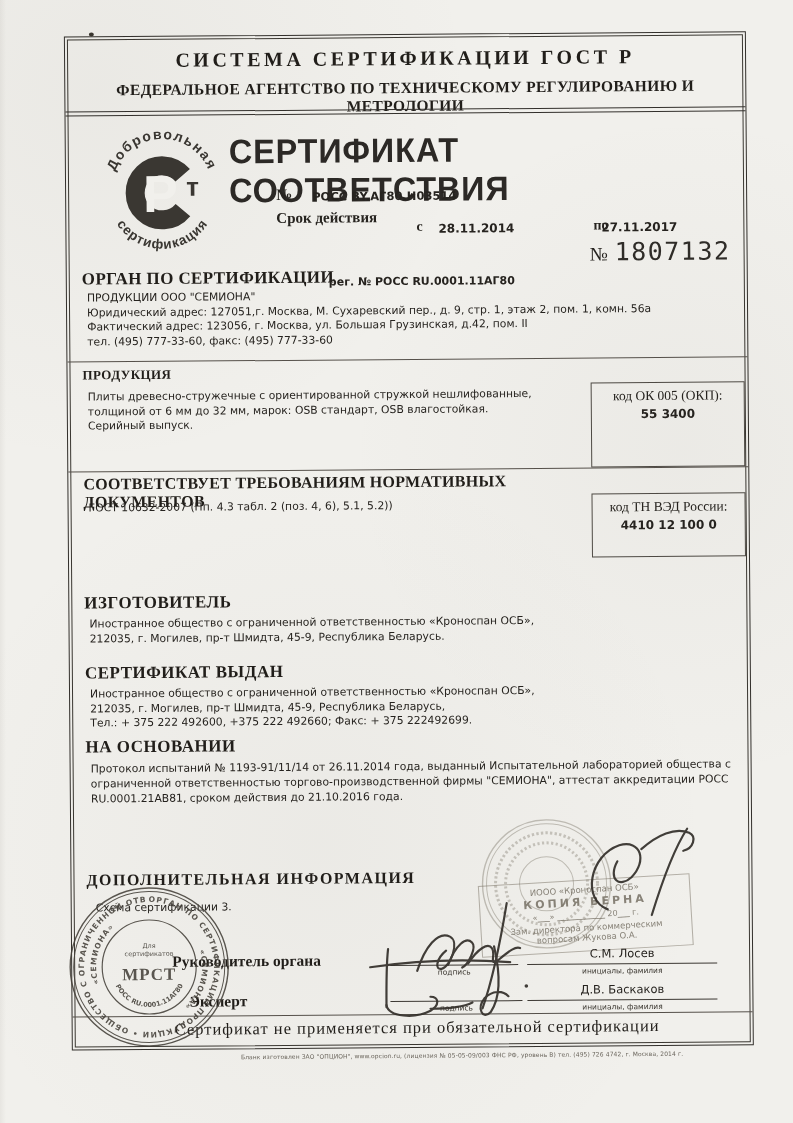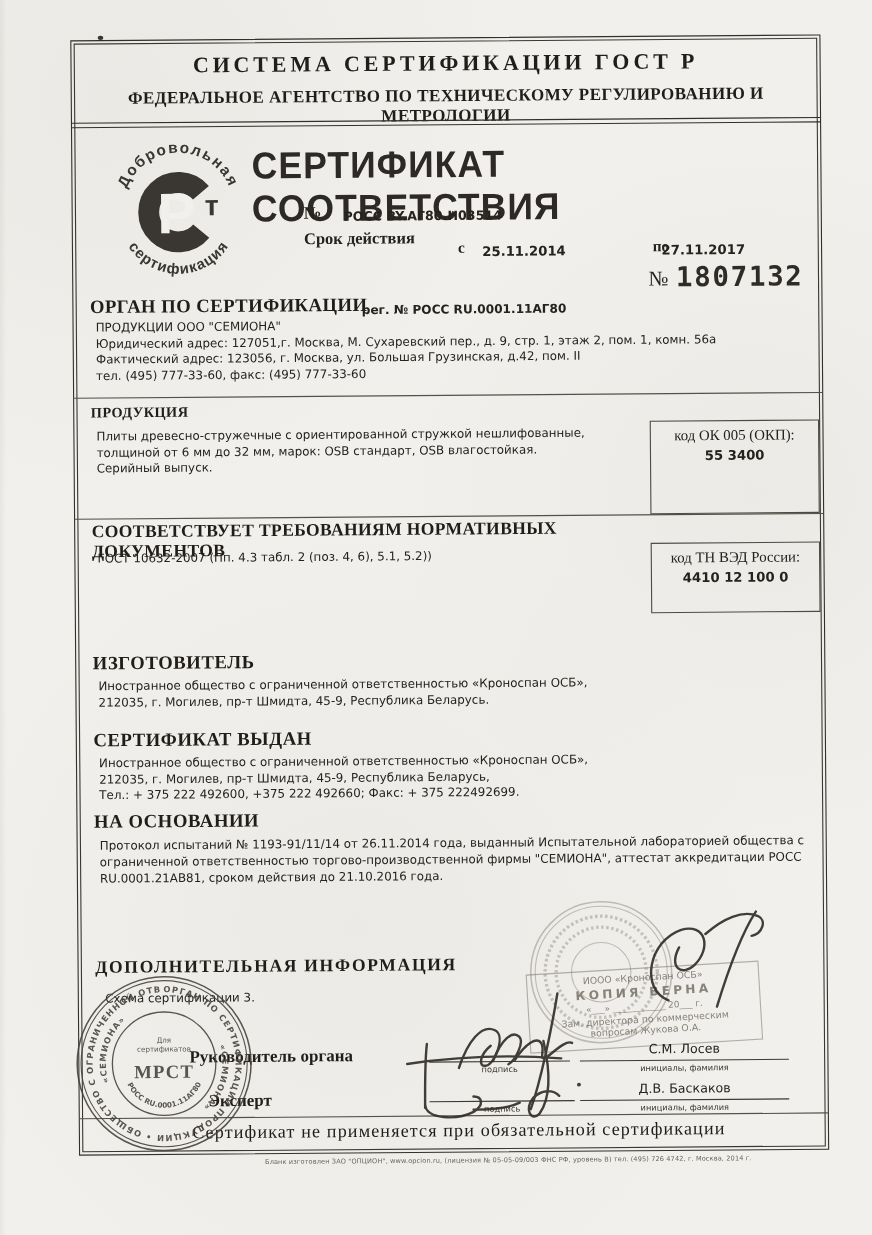--- a/index.html
+++ b/index.html
@@ -11,21 +11,21 @@
       radial-gradient(circle at 85% 40%, rgba(125,120,110,.05), transparent 35%),
       radial-gradient(circle at 40% 75%, rgba(125,120,110,.05), transparent 40%),
       linear-gradient(90deg, rgba(110,105,95,.08) 0px, transparent 6px); padding-left: 12px;}
   .scan{position:absolute;inset:0;transform:rotate(-0.45deg);transform-origin:400px 560px;}
   .abs{position:absolute;}
   .frame{position:absolute;left:68px;top:34px;width:680px;height:1012px;border:1.6px solid #33302c;}
   .frame::before{content:"";position:absolute;inset:2px;border:1px solid #3a3731;pointer-events:none;}
   .ctr{text-align:center;}
   .serif{font-family:"Liberation Serif",serif;}
   .sans{font-family:"DejaVu Sans",sans-serif;}
-  .mono{font-family:"DejaVu Sans Mono",monospace;font-weight:bold;}
+  .mono{font-family:"DejaVu Sans Mono",monospace;}
   .hline{position:absolute;left:0;right:0;height:0;border-top:1px solid #55504a;}
   .dblline{position:absolute;left:0;right:0;height:3px;border-top:1.2px solid #33302c;border-bottom:1px solid #33302c;}
   .h-serif{font-family:"Liberation Serif",serif;font-weight:bold;color:#211e1a;}
   .body-txt{font-size:10.8px;line-height:14.5px;color:#26231f;}
   .code-box{position:absolute;left:523px;width:154px;border:1px solid #4e4a44;box-sizing:border-box;padding-top:5px;}
   .code-label{font-family:"Liberation Serif",serif;font-size:13.5px;text-align:center;color:#26231f;}
   .code-value{font-size:12px;font-weight:bold;text-align:center;margin-top:3px;}
   .sigline{position:absolute;border-bottom:1px solid #3c3833;height:0;}
   .caption{position:absolute;font-size:7.5px;color:#3a362f;text-align:center;}
   .sig-name{position:absolute;font-size:11.5px;text-align:center;color:#26231f;}
@@ -67,21 +67,21 @@
         <text x="49" y="83" font-family="Liberation Sans, sans-serif" font-size="52" font-weight="bold" fill="#f1f0ec">Р</text>
         <text x="92" y="67" font-family="Liberation Sans, sans-serif" font-size="26" font-weight="bold" fill="#3a3732">т</text>
       </svg>
 
       <div class="abs" style="left:163px;top:96px;font-size:34px;font-weight:bold;letter-spacing:1px;color:#2c2926;
                   font-family:'Liberation Sans',sans-serif;transform:scaleX(.95);transform-origin:left;">СЕРТИФИКАТ СООТВЕТСТВИЯ</div>
       <div class="abs serif" style="left:210px;top:150px;font-size:16px;font-weight:bold;">№</div>
       <div class="abs sans" style="left:246px;top:154px;font-size:11.5px;font-weight:bold;">РОСС BY.АГ80.Н03514</div>
       <div class="abs serif" style="left:210px;top:174px;font-size:15px;font-weight:bold;">Срок действия</div>
       <div class="abs serif" style="left:350px;top:184px;font-size:14px;font-weight:bold;">с</div>
-      <div class="abs sans" style="left:372px;top:187px;font-size:12px;font-weight:bold;">25.11.2014</div>
+      <div class="abs sans" style="left:372px;top:187px;font-size:12px;font-weight:bold;">28.11.2014</div>
       <div class="abs serif" style="left:505px;top:184px;font-size:14px;font-weight:bold;margin-left:22px;">по</div>
       <div class="abs sans" style="left:535px;top:187px;font-size:12px;font-weight:bold;">27.11.2017</div>
       <div class="abs serif" style="left:523px;top:210px;font-size:19px;">№</div>
       <div class="abs mono" style="left:548px;top:204px;font-size:25px;letter-spacing:1.5px;color:#2f2c28;">1807132</div>
 
       <div class="abs h-serif" style="left:15px;top:232px;font-size:17px;letter-spacing:.4px;">ОРГАН ПО СЕРТИФИКАЦИИ</div>
       <div class="abs sans" style="left:262px;top:240px;font-size:11px;font-weight:bold;">рег. № РОСС RU.0001.11АГ80</div>
       <div class="abs" style="left:20px;top:254px;right:12px;">
         <div class="body-txt">ПРОДУКЦИИ ООО "СЕМИОНА"</div>
         <div class="body-txt">Юридический адрес: 127051,г. Москва, М. Сухаревский пер., д. 9, стр. 1, этаж 2, пом. 1, комн. 56а</div>

